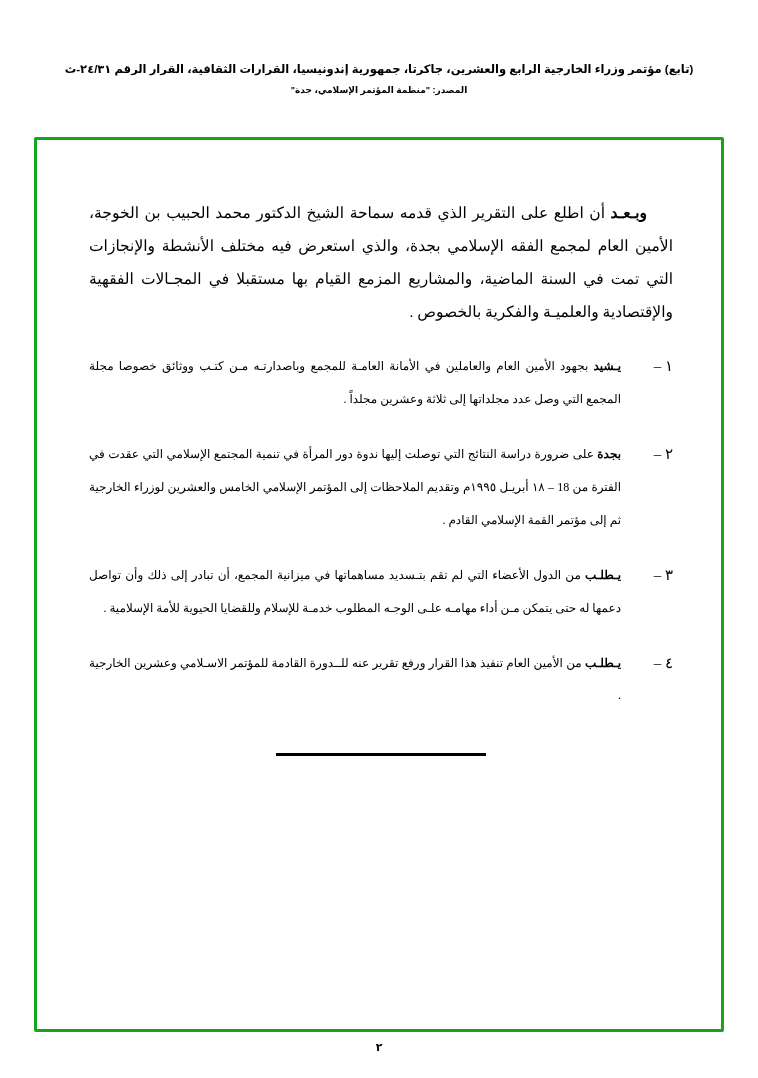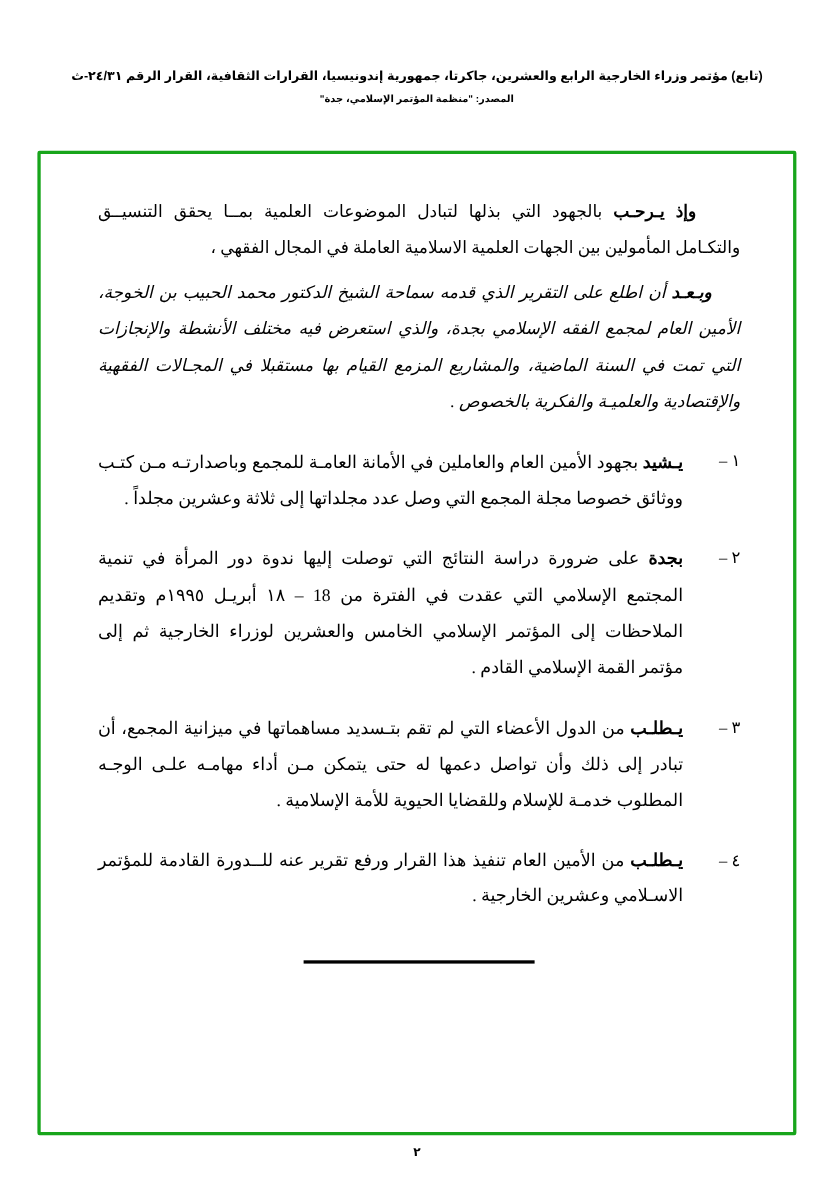--- a/index.html
+++ b/index.html
@@ -78,22 +78,21 @@
     margin: 0 0 2px 0;
     text-align: justify;
     text-justify: inter-word;
     direction: rtl;
   }
   .para.first {
     text-indent: 40px;
   }
   .para.second {
     text-indent: 26px;
-    margin-top: 8px;
-    font-style: italic;
+    margin-top: 20px;
   }
   .lead {
     font-weight: bold;
   }
 
   
   .item {
     display: flex;
     flex-direction: row;
     direction: rtl;
@@ -103,21 +102,21 @@
     flex: 0 0 52px;
     font-size: 15px;
     line-height: 33px;
     text-align: right;
     padding-left: 8px;
     white-space: nowrap;
     box-sizing: border-box;
   }
   .item-body {
     flex: 1 1 auto;
-    font-size: 16px;
+    font-size: 12px;
     line-height: 33px;
     text-align: justify;
     text-justify: inter-word;
   }
   .item.tight .item-body {
     line-height: 32px;
   }
 
   
   .rule-wrap {
@@ -150,21 +149,20 @@
 <div class="page">
 
   <div class="header">
     <div class="header-line1">(تابع) مؤتمر وزراء الخارجية الرابع والعشرين، جاكرتا، جمهورية إندونيسيا، القرارات الثقافية، القرار الرقم ٢٤/٣١-ث</div>
     <div class="header-line2">المصدر:  "منظمة المؤتمر الإسلامي، جدة"</div>
   </div>
 
   <div class="frame">
     <div class="content">
 
-      <p class="para first"><span class="lead">وإذ يـرحـب</span><span> بالجهود التي بذلها لتبادل الموضوعات العلمية بمــا يحقق التنسيــق والتكـامل المأمولين بين الجهات العلمية الاسلامية العاملة في المجال الفقهي ،</span></p>
 
       <p class="para second"><span class="lead">وبـعـد</span><span> أن اطلع على التقرير الذي قدمه سماحة الشيخ الدكتور محمد الحبيب بن الخوجة، الأمين العام لمجمع الفقه الإسلامي بجدة، والذي استعرض فيه مختلف الأنشطة والإنجازات التي تمت في السنة الماضية، والمشاريع المزمع القيام بها مستقبلا في المجـالات الفقهية والإقتصادية والعلميـة والفكرية بالخصوص .</span></p>
 
       <div class="item">
         <div class="item-num">١ –</div>
         <div class="item-body"><span class="lead">يـشيد</span><span> بجهود الأمين العام والعاملين في الأمانة العامـة للمجمع وباصدارتـه مـن كتـب ووثائق خصوصا مجلة المجمع التي وصل عدد مجلداتها إلى ثلاثة وعشرين مجلداً .</span></div>
       </div>
 
       <div class="item">
         <div class="item-num">٢ –</div>

